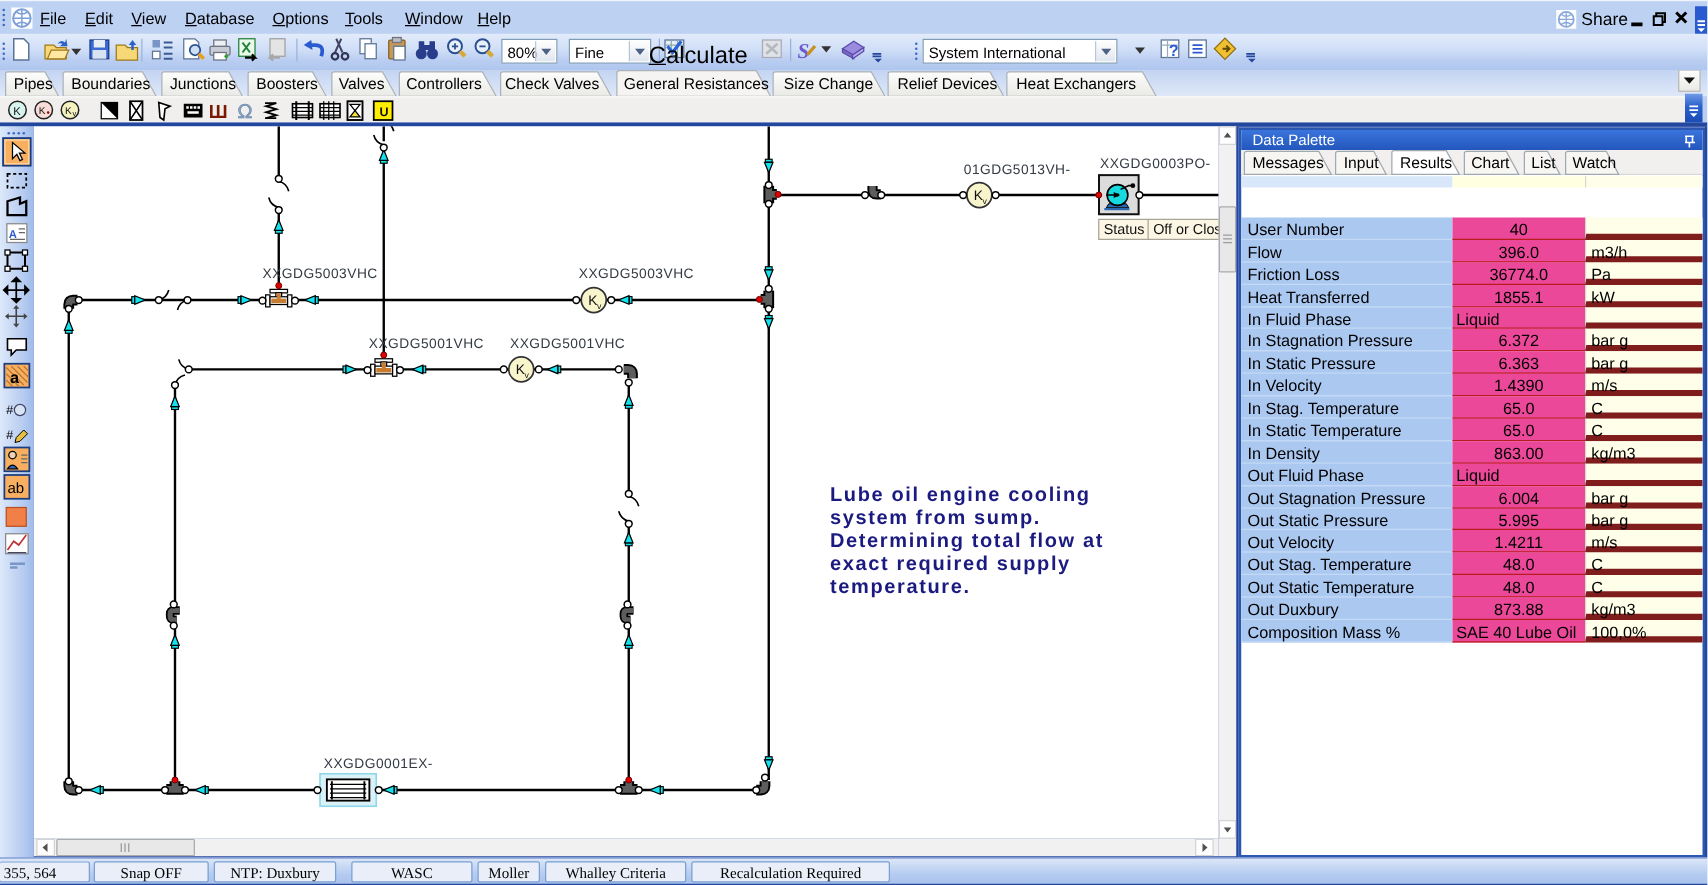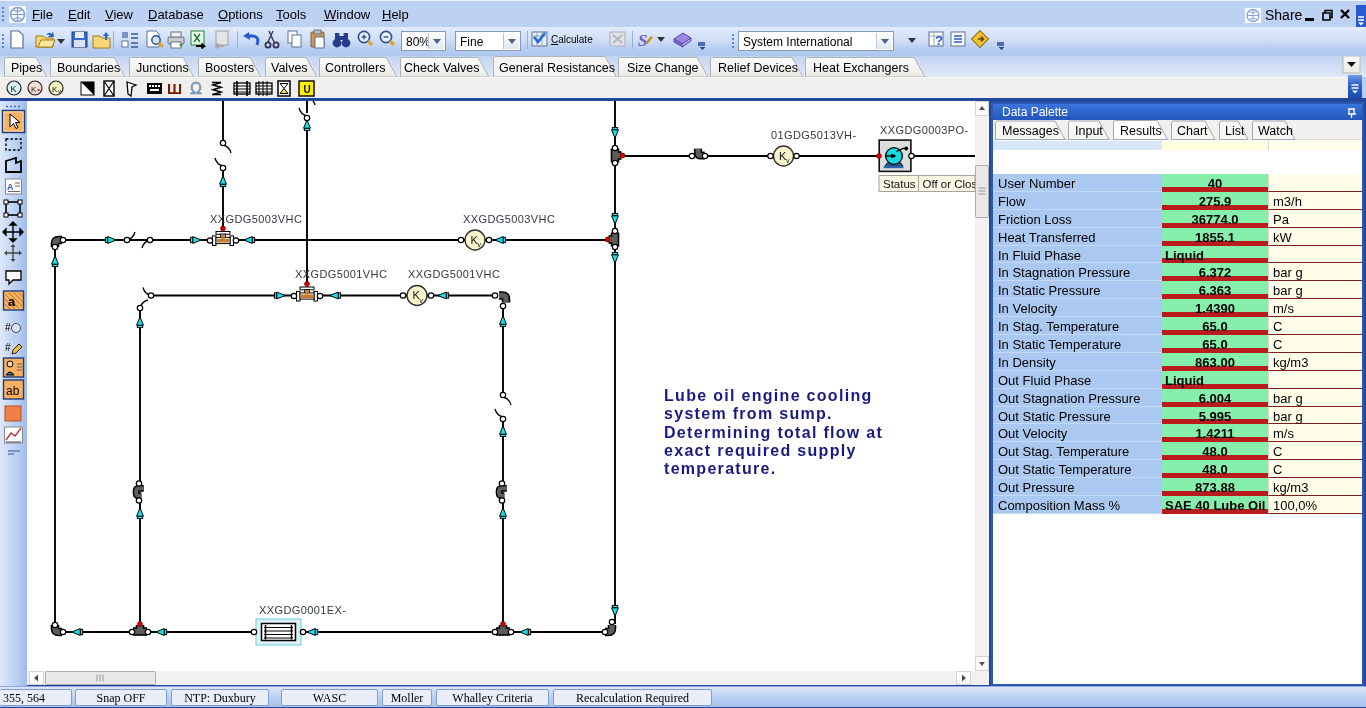--- a/index.html
+++ b/index.html
@@ -42,24 +42,24 @@
      border:2px solid #2b57b0; }
   #pal-title { position:absolute; left:0; top:0; width:369px; height:16px;
      background:linear-gradient(#3a74dc,#2356bc); color:#fff; font-size:12px; }
   #pal-tabs { position:absolute; left:0; top:16px; width:369px; height:20px; background:#f1f0ee;
      border-bottom:1px solid #d8d8d4; }
   #pal-sliver { position:absolute; left:0; top:37px; width:369px; height:9px; }
   #pal-table { position:absolute; left:0; top:46px; width:369px; font-size:13px;margin-top:24px; }
   .prow { position:relative; width:369px; height:17.9px; }
   .plab { position:absolute; left:0; top:0; width:169px; height:17.9px; background:#abc8f0;
      border-bottom:1px solid #c3d9f6; color:#000; padding:2px 0 0 5px; }
-  .pval { position:absolute; left:169px; top:0; width:106px; height:17.9px; background:#86efac;
-     border-bottom:5px solid #b91c1c; font-weight:bold; text-align:center; padding-top:2px; }
+  .pval { position:absolute; left:169px; top:0; width:106px; height:17.9px; background:#ec4899;
+     border-bottom:1px solid #b91c1c; font-weight:normal; text-align:center; padding-top:2px; }
   .punit { position:absolute; left:275px; top:0; width:94px; height:17.9px; background:#ffffe9;
-     border-bottom:1px solid #7f1d1d; border-left:1px solid #d8d8cc; padding:2px 0 0 4px; }
+     border-bottom:5px solid #7f1d1d; border-left:1px solid #d8d8cc; padding:2px 0 0 4px; }
   
   #statusbar { left:0; top:686px; width:1366px; height:22px;
      background:linear-gradient(#dce6f8,#b4cbf0 60%,#a9c2ec); border-top:1px solid #8fa8d8;font-family:Liberation Serif, serif; }
   .seg { position:absolute; top:2px; height:17px; background:#e9eef9; border:1px solid #7aa0d4;
      border-radius:2px; font-size:12px; color:#000; text-align:center; padding-top:1px; }
   #statusbar:after { content:""; position:absolute; left:0; top:20px; width:1366px; height:2px; background:#24479e; }
 </style>
 </head>
 <body>
 <div id="app">
@@ -220,21 +220,21 @@
       <path d="M998.5 20 l3 3 l3 -3 z" fill="#24479e"></path>
     </svg>
     <div class="combo" style="left:401px;top:4px;width:45px;height:20px">
         <span class="txt">80%</span>
         <span class="btn"></span>
       </div>
     <div class="combo" style="left:455px;top:4px;width:66px;height:20px">
         <span class="txt">Fine</span>
         <span class="btn"></span>
       </div>
-    <span class="abs" style="left:551px;top:7px;font-size:10px"><u>C</u>alculate</span>
+    <span class="abs" style="left:519px;top:7px;font-size:19px"><u>C</u>alculate</span>
     <div class="combo" style="left:738px;top:4px;width:156px;height:20px">
         <span class="txt">System International</span>
         <span class="btn"></span>
       </div>
   </div>
   <div id="tabstrip" class="abs">
     <svg class="abs" style="left:0;top:0" width="1366" height="21">
       <defs>
         <linearGradient id="tabg" x1="0" y1="0" x2="0" y2="1">
           <stop offset="0" stop-color="#fdfdfc"></stop>
@@ -654,21 +654,21 @@
         <span class="abs" style="left:275px;top:0;width:94px;height:9px;background:#ffffe9;border-left:1px solid #d8d8cc"></span>
       </div>
       <div id="pal-table">
         <div class="prow">
             <span class="plab">User Number</span>
             <span class="pval">40</span>
             <span class="punit"></span>
           </div>
         <div class="prow">
             <span class="plab">Flow</span>
-            <span class="pval">275.9</span>
+            <span class="pval">396.0</span>
             <span class="punit">m3/h</span>
           </div>
         <div class="prow">
             <span class="plab">Friction Loss</span>
             <span class="pval">36774.0</span>
             <span class="punit">Pa</span>
           </div>
         <div class="prow">
             <span class="plab">Heat Transferred</span>
             <span class="pval">1855.1</span>
@@ -733,21 +733,21 @@
             <span class="plab">Out Stag. Temperature</span>
             <span class="pval">48.0</span>
             <span class="punit">C</span>
           </div>
         <div class="prow">
             <span class="plab">Out Static Temperature</span>
             <span class="pval">48.0</span>
             <span class="punit">C</span>
           </div>
         <div class="prow">
-            <span class="plab">Out Pressure</span>
+            <span class="plab">Out Duxbury</span>
             <span class="pval">873.88</span>
             <span class="punit">kg/m3</span>
           </div>
         <div class="prow">
             <span class="plab">Composition Mass %</span>
             <span class="pval" style="text-align:left;padding-left:3px">SAE 40 Lube Oil</span>
             <span class="punit">100,0%</span>
           </div>
       </div>
     </div>

